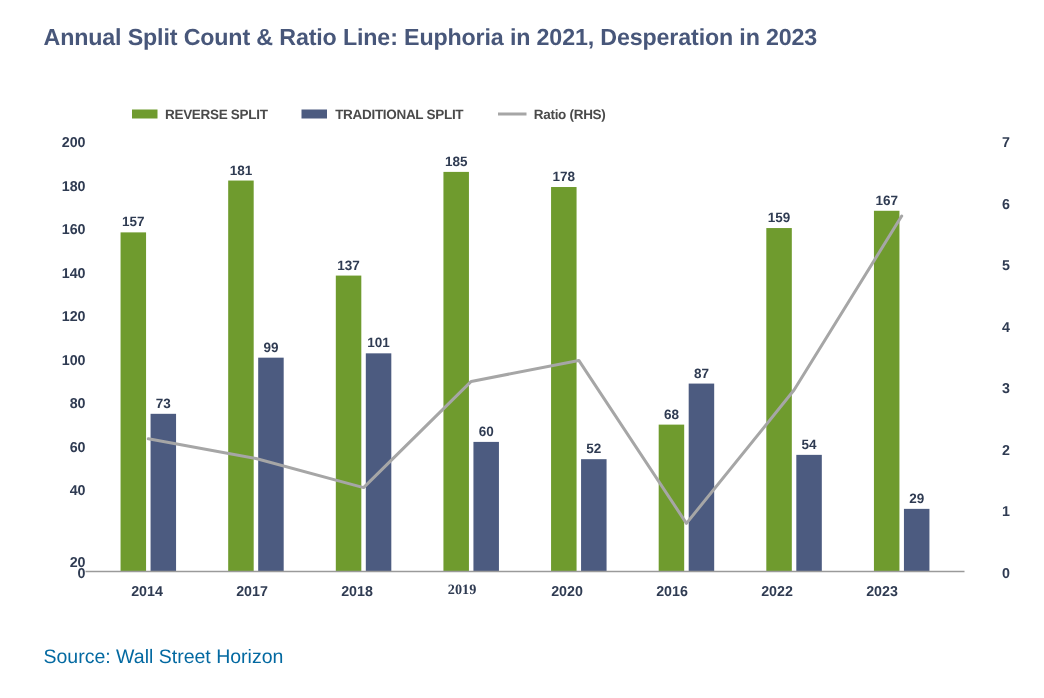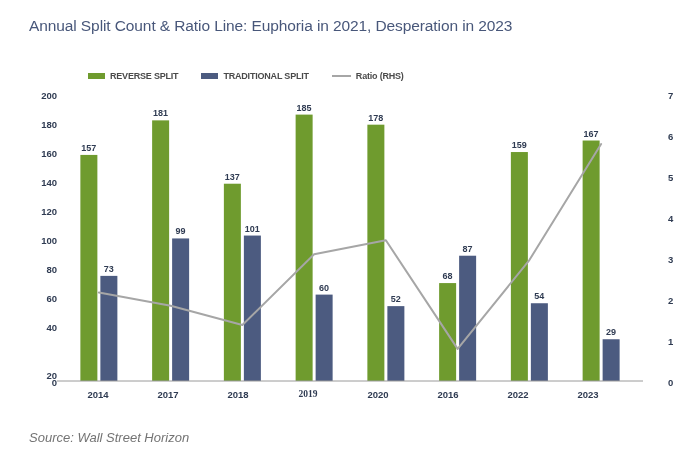--- a/index.html
+++ b/index.html
@@ -19,21 +19,21 @@
     left: 0; top: 0;
     width: 696px;
     height: 465px;
     background: #ffffff;
   }
   #chart-title {
     position: absolute;
     left: 29px;
     top: 17px;
     font-size: 15.5px;
-    font-weight: normal;
+    font-weight: bold;
     color: #48577a;
     letter-spacing: -0.1px;
     white-space: nowrap;
   }
   #legend {
     position: absolute;
     left: 88px;
     top: 68px;
     height: 16px;
     display: flex;
@@ -93,22 +93,21 @@
     width: 60px;
     font-size: 9.5px;
     color: #2f3b52;
     font-weight: bold;
   }
   #source-note {
     position: absolute;
     left: 29px;
     top: 430px;
     font-size: 13px;
-    font-style: italic;
-    color: #737373;
+    color: #0369a1;
     font-weight: normal;
   }
   svg.overlay {
     position: absolute;
     left: 0;
     top: 0;
     pointer-events: none;
   }
 </style>
 </head>

